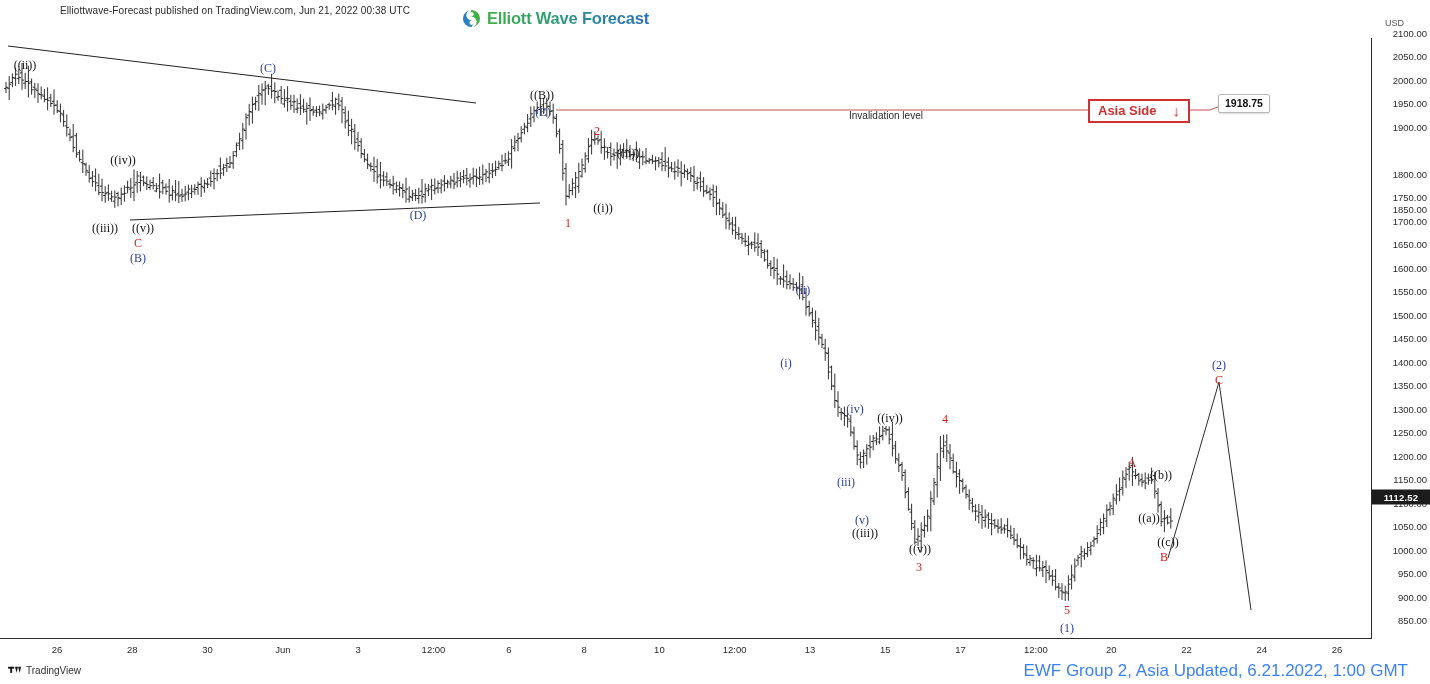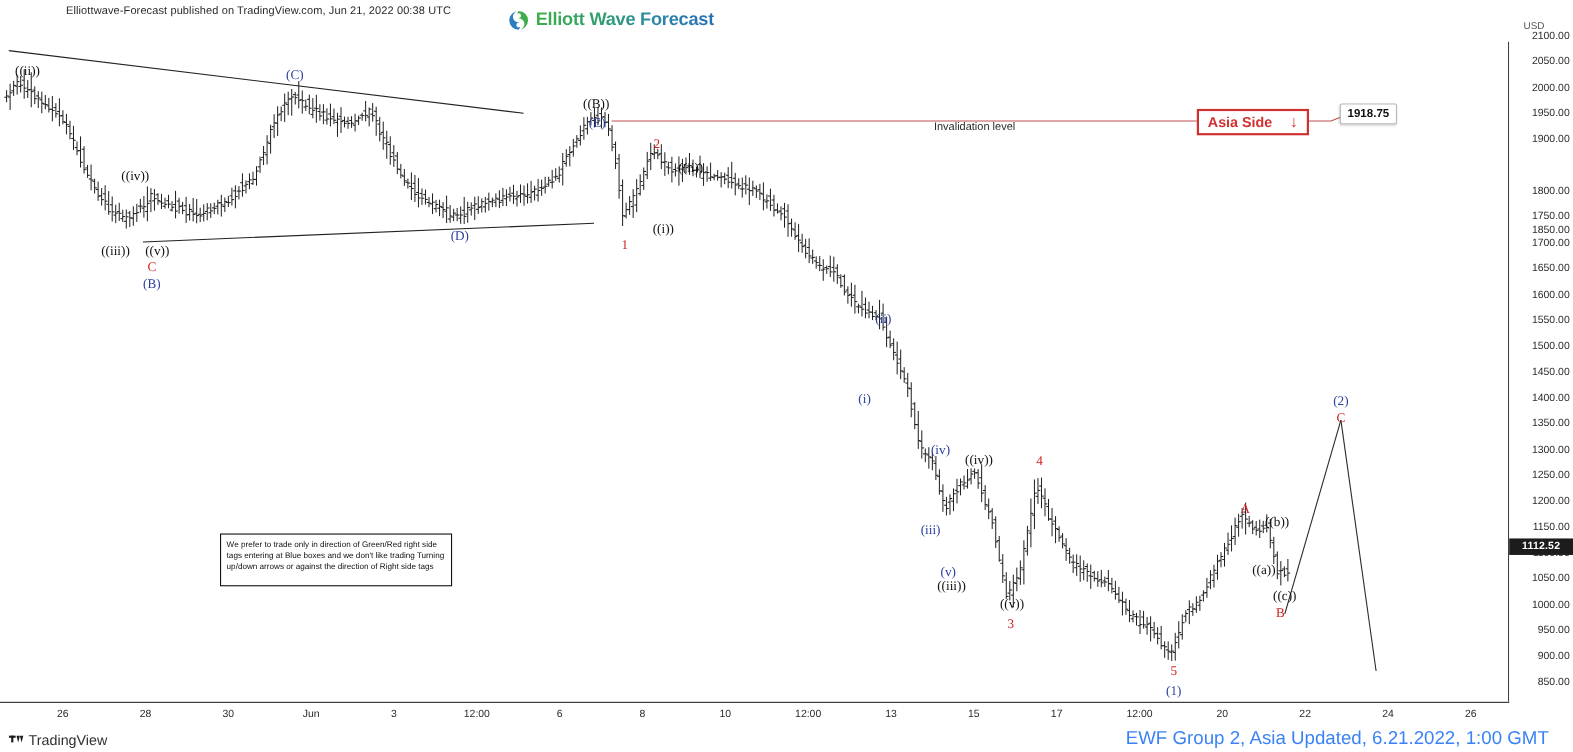--- a/index.html
+++ b/index.html
@@ -73,21 +73,21 @@
   .time-axis .tlabel {
     position: absolute; top: 5px;
     font-size: 9.5px; color: #2b2b2b;
     transform: translateX(-50%); white-space: nowrap;
   }
 
   
   .tv-brand {
     position: absolute; left: 8px; top: 665px;
     display: flex; align-items: center; gap: 4px;
-    font-size: 13px; color: #303030;
+    font-size: 10px; color: #303030;
   }
   .tv-mark { width: 14px; height: 10px; display:block; }
   .footer-note {
     position: absolute; right: 22px; top: 661px;
     font-size: 17px; color: #3b82f6; white-space: nowrap;
   }
 
   
   .disclaimer {
     position: absolute; left: 200px; top: 447px;
@@ -1244,21 +1244,20 @@
           <line x1="1170.8" x2="1172.9" y1="483.0" y2="483.0"></line>
         </g>
         <line x1="8" y1="8" x2="476" y2="65" stroke="#222" stroke-width="1"></line>
         <line x1="130" y1="182" x2="540" y2="165" stroke="#222" stroke-width="1"></line>
         <line x1="556" y1="72" x2="1210" y2="72" stroke="#c05050" stroke-width="1"></line>
         <line x1="1210" y1="72" x2="1240" y2="60" stroke="#c05050" stroke-width="1"></line>
         <line x1="1168" y1="520" x2="1219" y2="344" stroke="#2b2b2b" stroke-width="1"></line>
         <line x1="1219" y1="344" x2="1251" y2="572" stroke="#2b2b2b" stroke-width="1"></line>
       </svg>
 
-    <div class="disclaimer">We prefer to trade only in direction of Green/Red right side tags entering at Blue boxes and we don't like trading Turning up/down arrows or against the direction of Right side tags</div>
 
     <div class="invalidation-label" style="top:72px;left:849px">Invalidation level</div>
   <div class="wlabel black" style="left: 25px; top: 27px; font-size: 12px;">((ii))</div>
       <div class="wlabel black" style="left: 123px; top: 122px; font-size: 12px;">((iv))</div>
       <div class="wlabel black" style="left: 105px; top: 190px; font-size: 12px;">((iii))</div>
       <div class="wlabel black" style="left: 143px; top: 190px; font-size: 12px;">((v))</div>
       <div class="wlabel red" style="left: 138px; top: 205px; font-size: 12px;">C</div>
       <div class="wlabel blue" style="left: 138px; top: 220px; font-size: 12px;">(B)</div>
       <div class="wlabel blue" style="left: 268px; top: 30px; font-size: 12px;">(C)</div>
       <div class="wlabel blue" style="left: 418px; top: 177px; font-size: 12px;">(D)</div>

